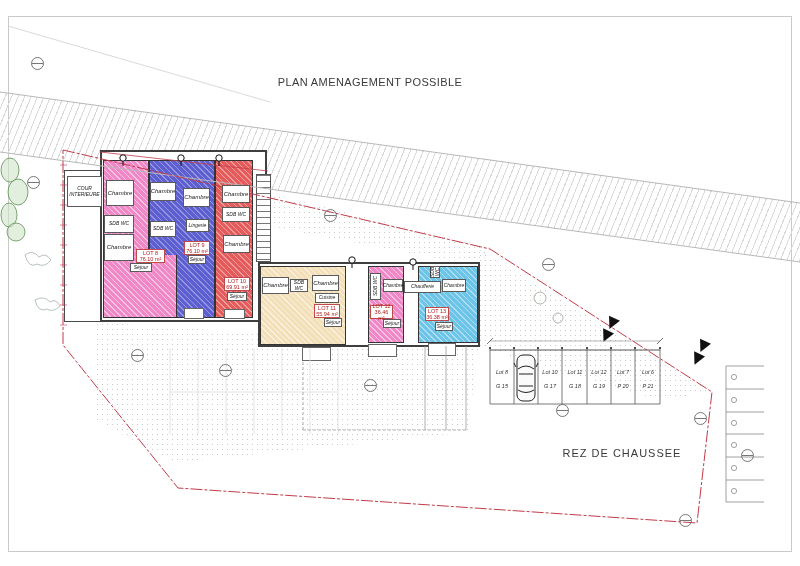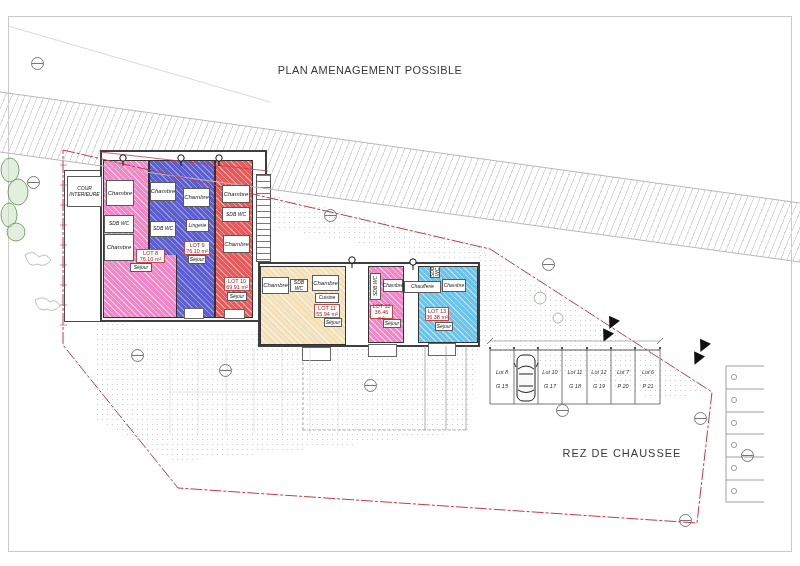--- a/index.html
+++ b/index.html
@@ -37,21 +37,21 @@
   svg.lines{position:absolute;left:0;top:0;z-index:3;}
   svg.carsvg{position:absolute;left:0;top:0;z-index:5;}
 </style>
 </head>
 <body>
 
 <div class="sheet">
 
   <div class="frame"></div>
 
-  <div class="title" style="left:270px;top:64px;width:200px;">PLAN AMENAGEMENT POSSIBLE</div>
+  <div class="title" style="left:270px;top:76px;width:200px;">PLAN AMENAGEMENT POSSIBLE</div>
   <div class="title" style="left:552px;top:447px;width:140px;letter-spacing:1px;">REZ DE CHAUSSEE</div>
 
   <div class="road"></div>
 
   <div class="stipple" style="left:262px;top:190px;width:230px;height:80px;clip-path:polygon(0 2.5%,100% 72.5%,94% 95%,0 43.8%);"></div>
   <div class="stipple" style="left:478px;top:248px;width:234px;height:152px;clip-path:polygon(0.8% 1.3%,100% 94.7%,77.8% 100%,0 65%);"></div>
   <div class="stipple" style="left:95px;top:322px;width:385px;height:140px;clip-path:polygon(0 0,99.5% 18.6%,96.9% 78.6%,63.6% 88.6%,20.8% 100%,0 70%);"></div>
 
   <div class="annex" style="left:64px;top:170px;width:40px;height:152px;"></div>
   <div class="room sm" style="left:67px;top:176px;width:35px;height:31px;">COUR INTERIEURE</div>

